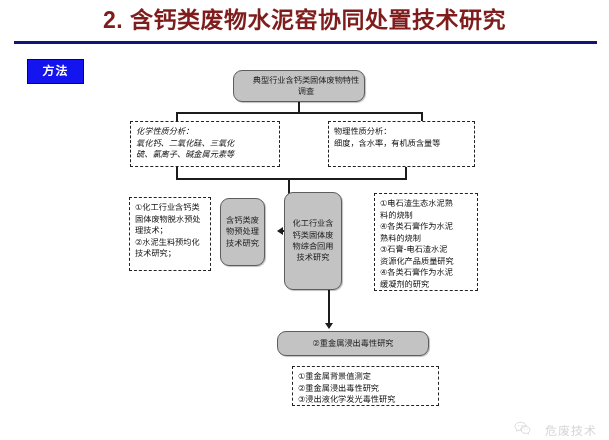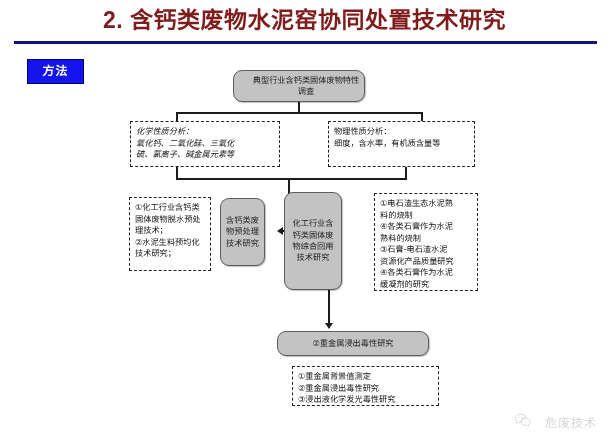--- a/index.html
+++ b/index.html
@@ -94,21 +94,21 @@
   .lnh{height:1.6px;}
 
   
   .arw{position:absolute;width:0;height:0;}
   .arw-d{border-left:4px solid transparent;border-right:4px solid transparent;border-top:6px solid #1c1c1c;}
   .arw-l{border-top:4px solid transparent;border-bottom:4px solid transparent;border-right:6px solid #1c1c1c;}
   .arw-r{border-top:4px solid transparent;border-bottom:4px solid transparent;border-left:6px solid #1c1c1c;}
 
   
   .watermark{
-    position:absolute;right:12px;bottom:10px;
+    position:absolute;right:12px;bottom:2px;
     display:flex;align-items:center;gap:14px;
     color:#cfcfcf;font-size:12px;opacity:.85;
   }
   .wm-text{letter-spacing:1px;}
   .wm-icon{display:block;}
 </style>
 </head>
 <body>
 
 <div id="slide">

